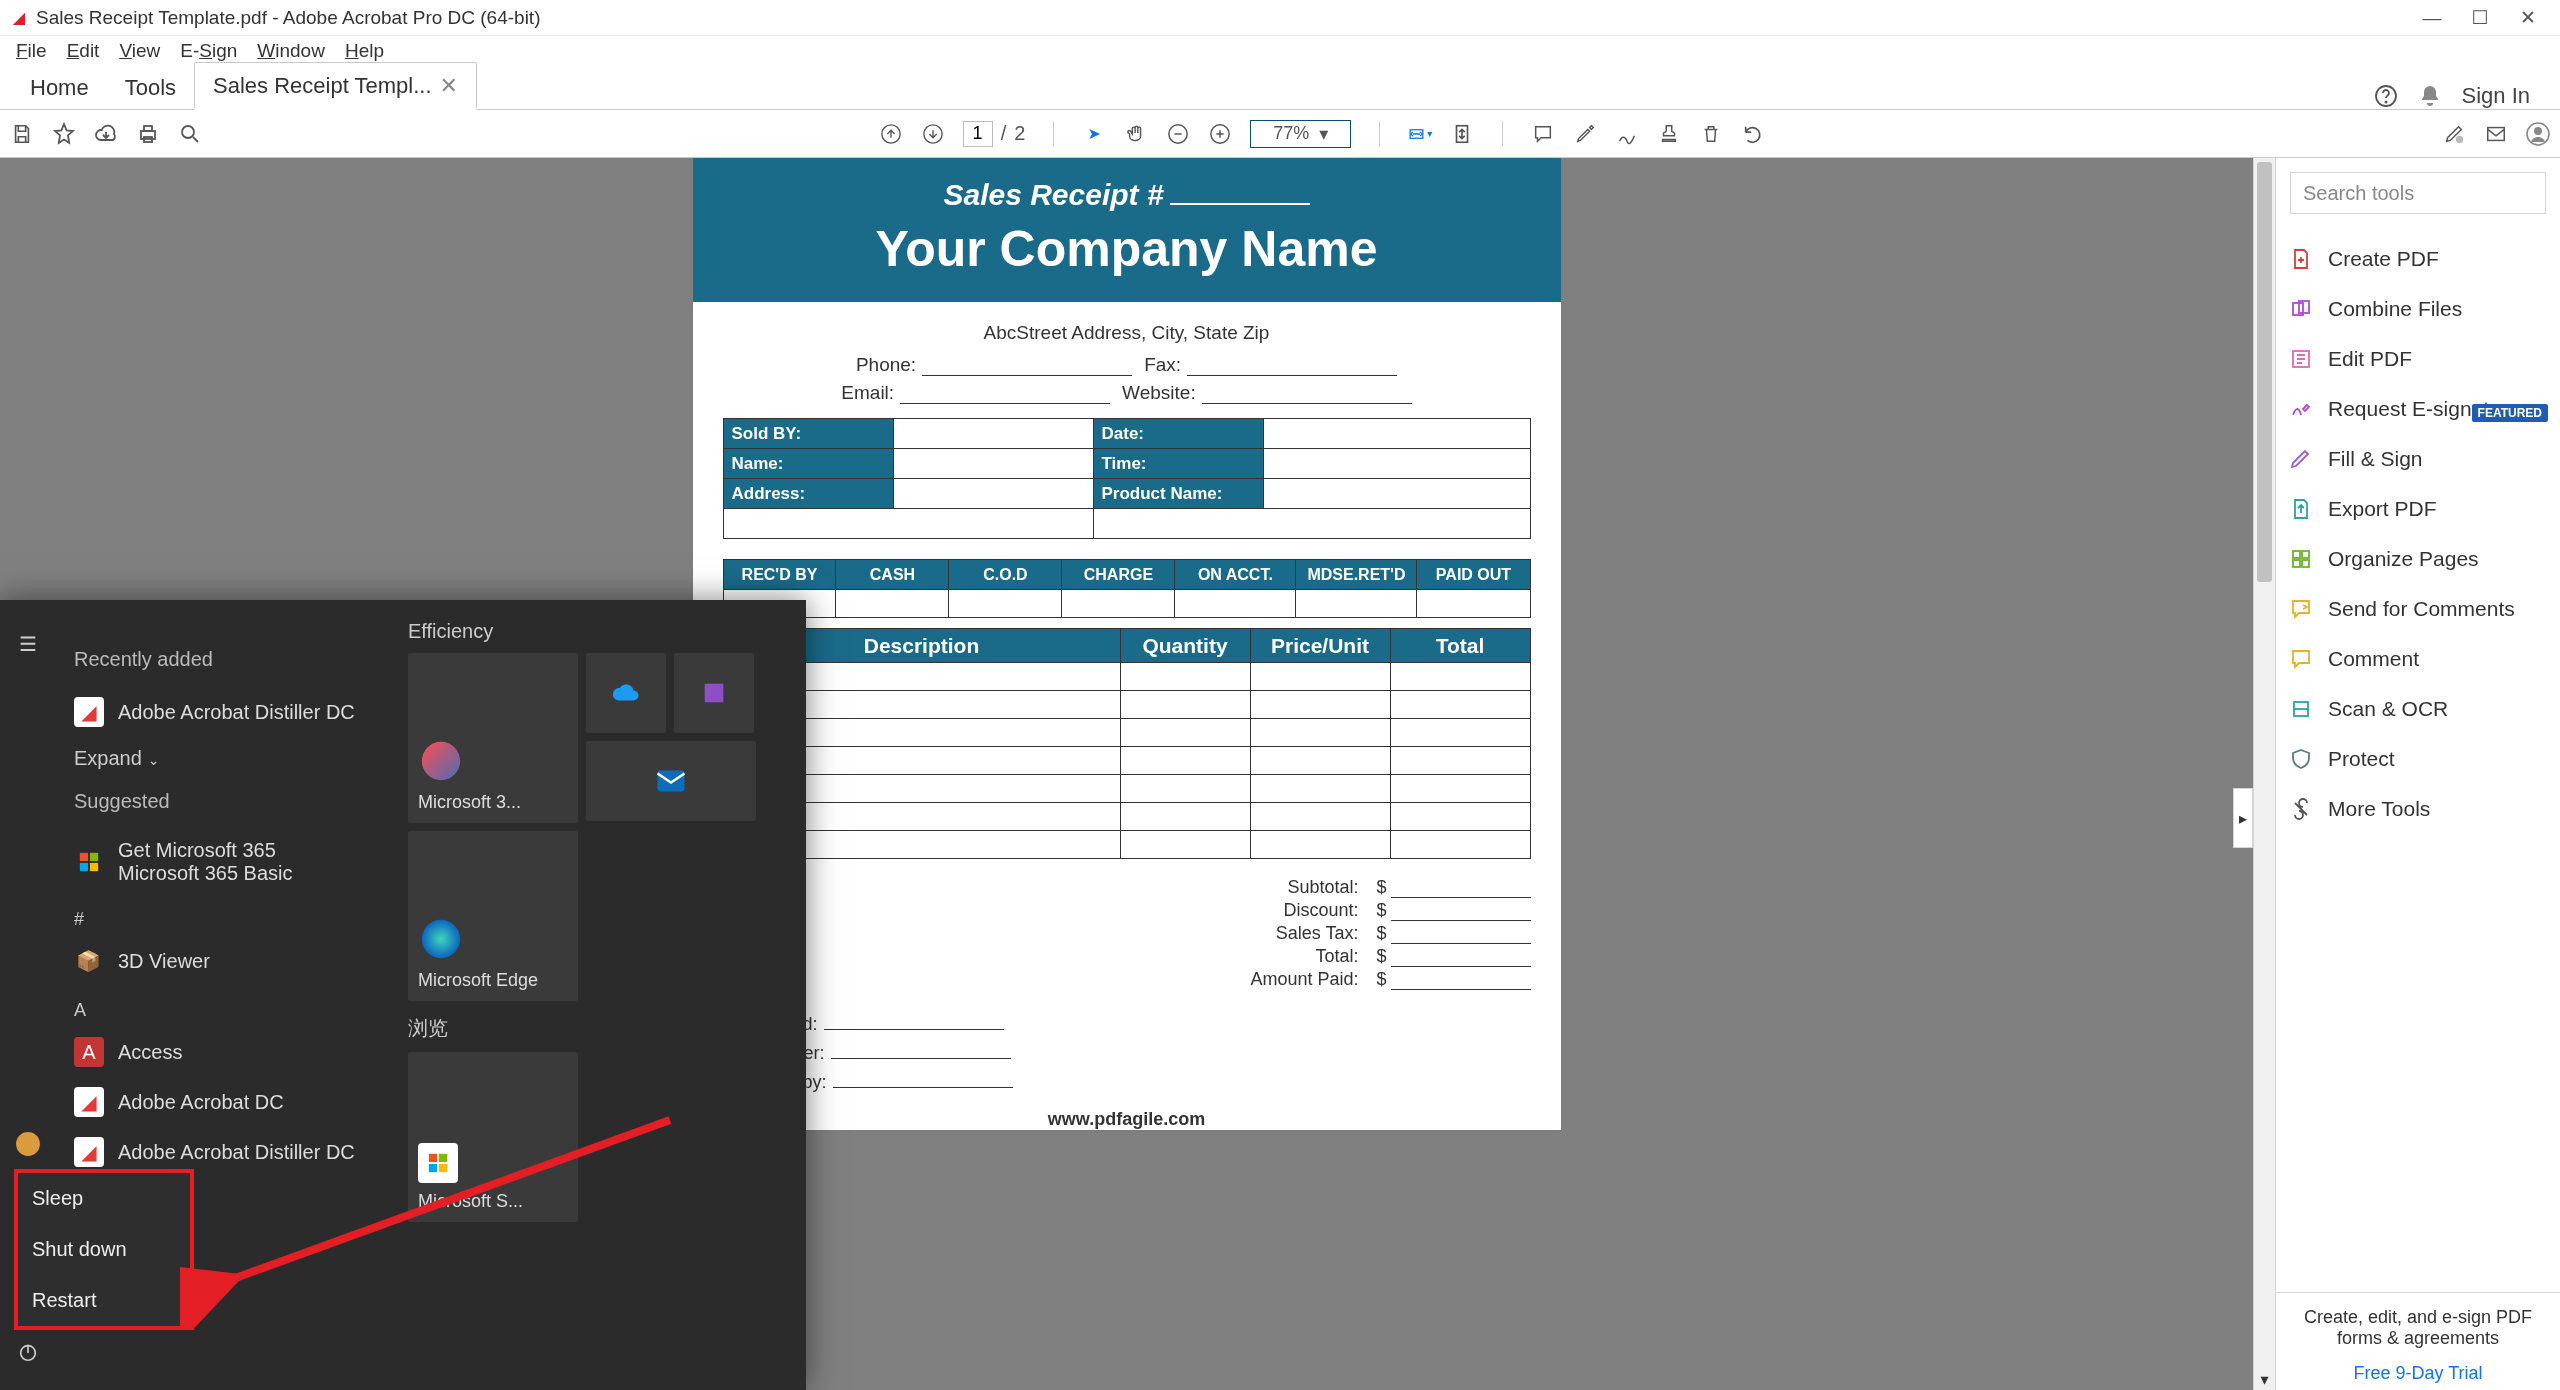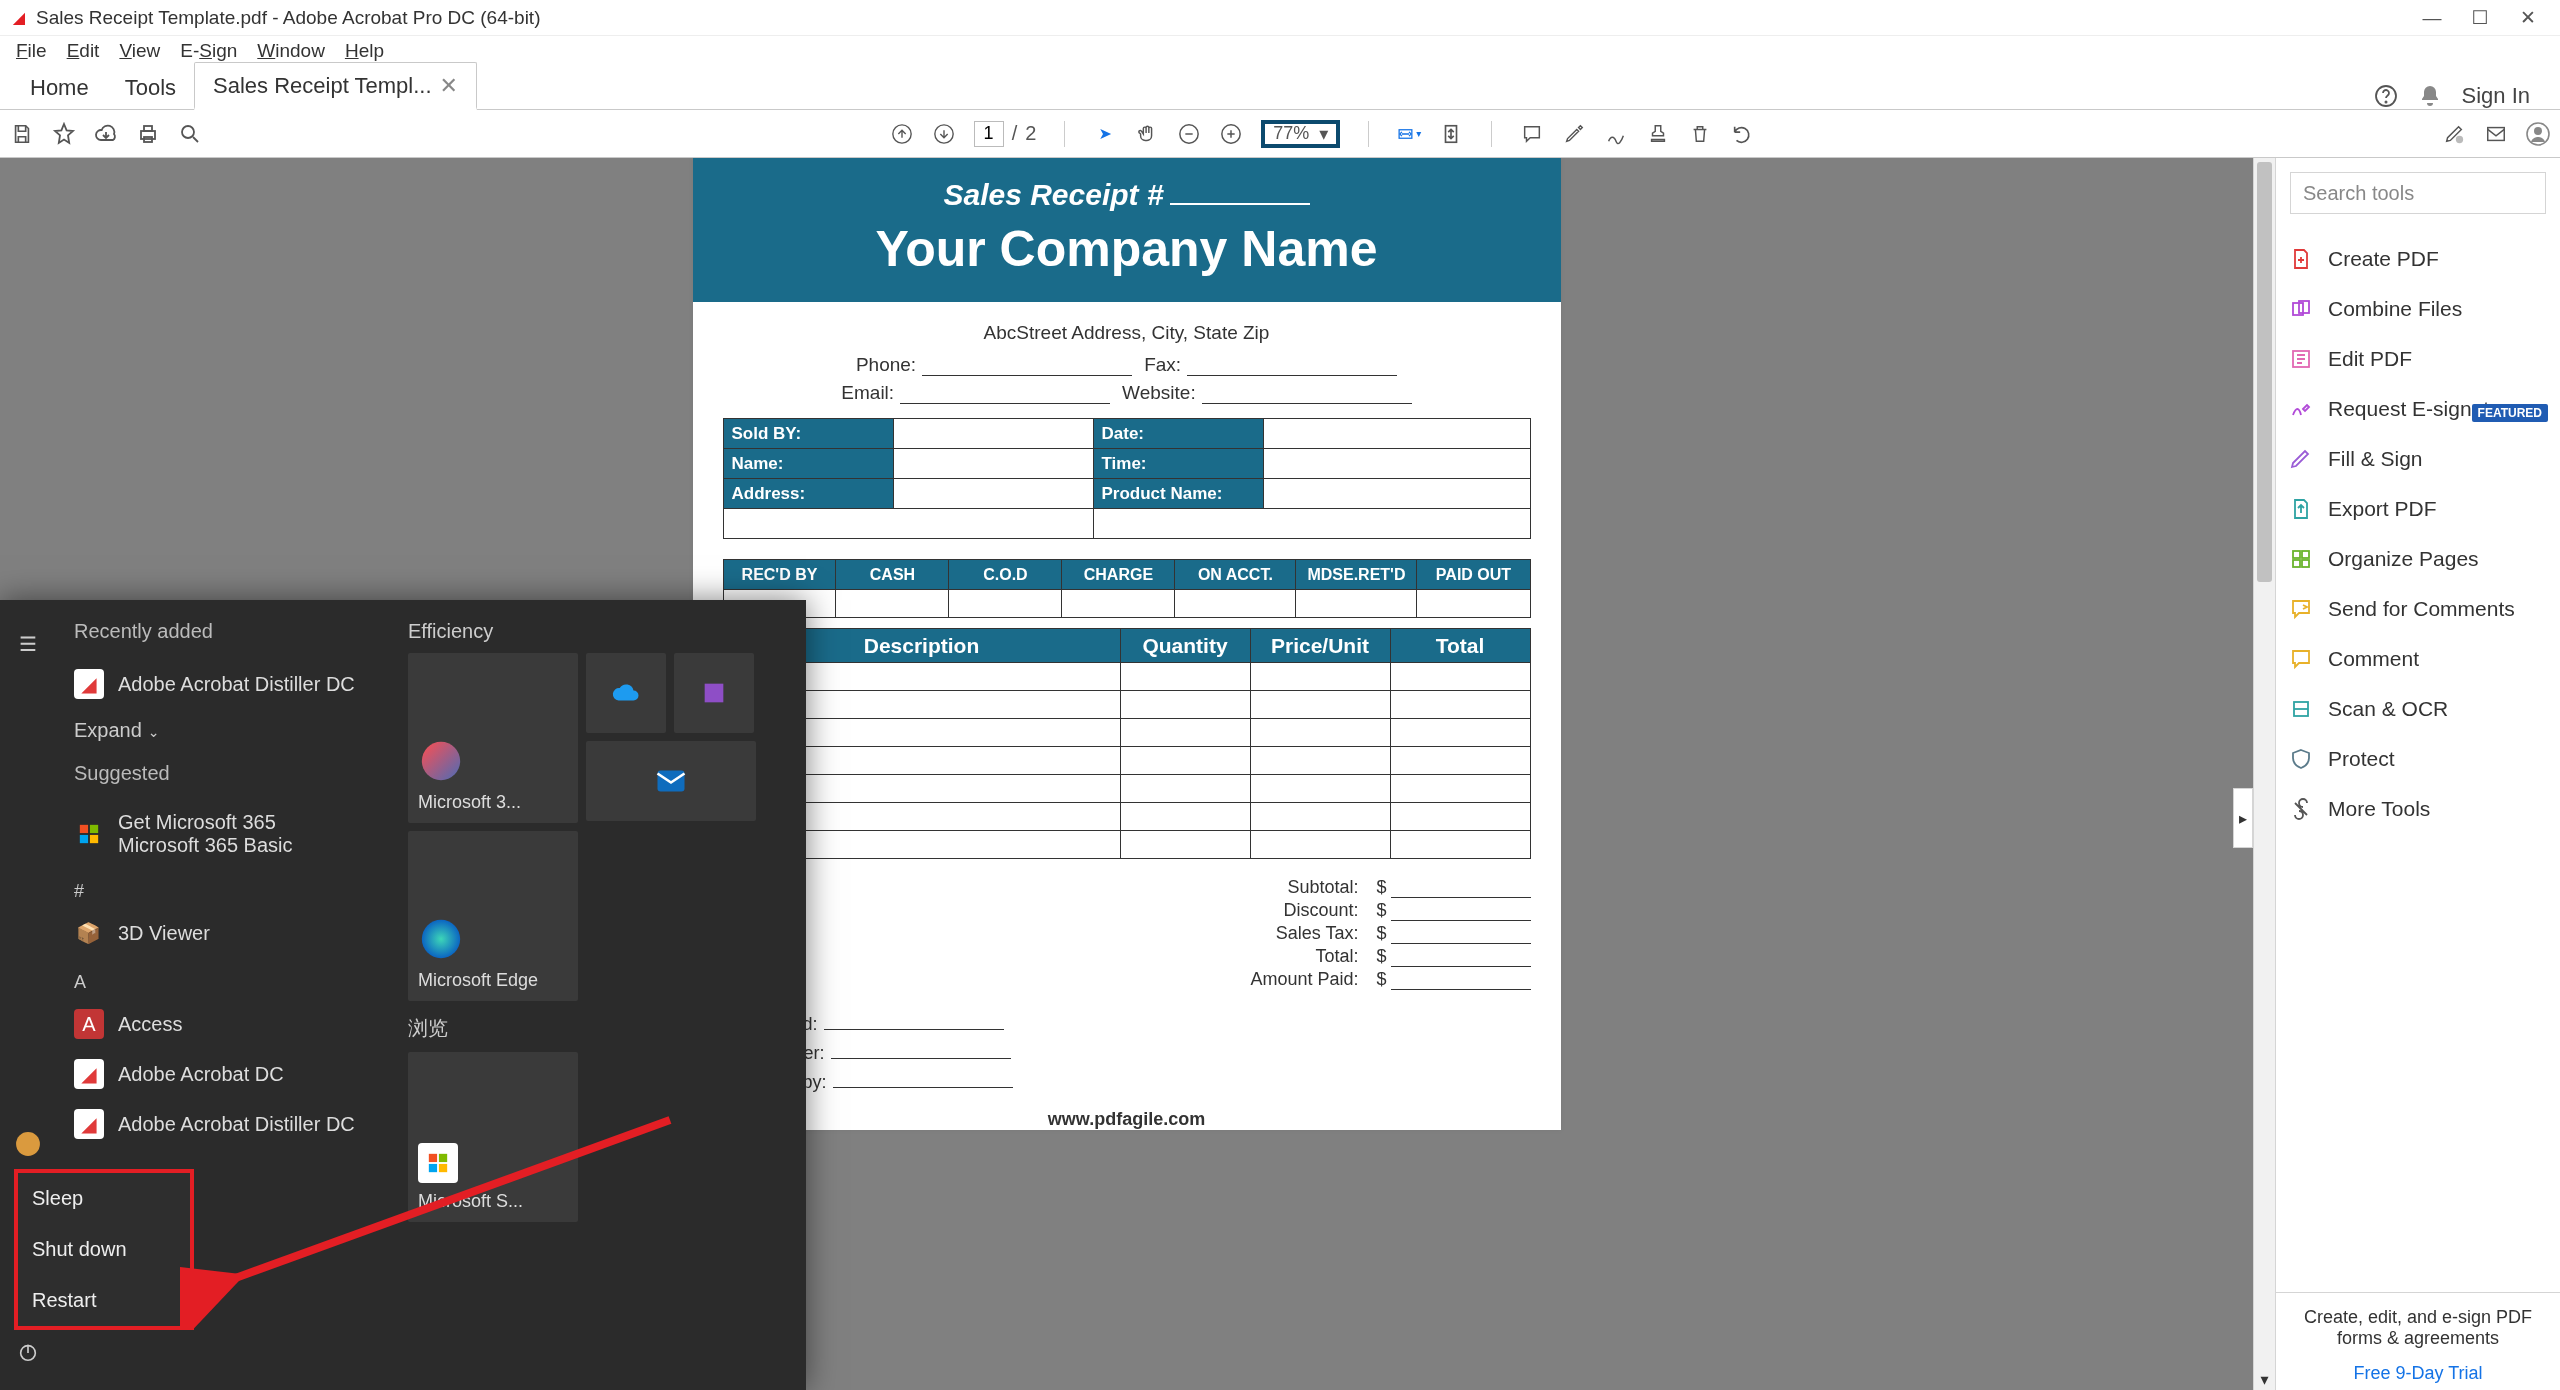--- a/index.html
+++ b/index.html
@@ -38,21 +38,21 @@
   .tabbar .spacer{flex:1;}
   .tabright{display:flex;align-items:center;gap:20px;padding:0 18px;font-size:22px;color:#444;}
 
   
   .toolbar{height:48px;border-bottom:1px solid #c9c9c9;display:flex;align-items:center;padding:0 10px;color:#555;}
   .tbg{display:flex;align-items:center;gap:18px;}
   .tb-sep{width:1px;height:26px;background:#ccc;margin:0 10px;}
   .toolbar .spacer{flex:1;}
   .pagebox{display:flex;align-items:center;gap:8px;font-size:20px;color:#555;}
   .pagebox input{width:30px;text-align:center;border:1px solid #bbb;font-size:18px;height:26px;}
-  .zoombox{display:flex;align-items:center;gap:4px;border:4px solid #0c4a6e;height:28px;padding:0 8px;font-size:18px;}
+  .zoombox{display:flex;align-items:center;gap:4px;border:1px solid #0c4a6e;height:28px;padding:0 22px;font-size:18px;}
   .ico{width:24px;height:24px;display:flex;align-items:center;justify-content:center;}
 
   
   .main{display:flex;height:calc(100% - 36px - 30px - 44px - 48px);}
   .docarea{flex:1;background:var(--doc-bg);display:flex;justify-content:center;align-items:flex-start;position:relative;overflow:hidden;}
   .scrollbar{width:22px;background:#f1f1f1;border-left:1px solid var(--border);position:relative;}
   .scrollbar .thumb{position:absolute;left:3px;right:3px;top:4px;height:420px;background:#c1c1c1;border-radius:3px;}
   .scrollbar .down{position:absolute;left:0;right:0;bottom:0;height:22px;display:flex;align-items:center;justify-content:center;}
 
   
@@ -103,21 +103,21 @@
   .tool{display:flex;align-items:center;gap:14px;padding:12px 12px;font-size:21px;color:#333;position:relative;}
   .ticon{width:26px;height:26px;display:flex;align-items:center;justify-content:center;}
   .badge{position:absolute;right:12px;top:20px;background:var(--badge);color:#fff;font-size:12px;padding:2px 6px;border-radius:2px;font-weight:bold;}
   .promo{border-top:1px solid var(--border);padding:14px 20px;text-align:center;font-size:18px;color:#333;}
   .trial{color:#1473e6;font-size:18px;text-align:center;padding-bottom:6px;}
 
   
   .startmenu{position:absolute;left:0;bottom:0;width:806px;height:790px;background:var(--dark);color:#ddd;display:flex;font-size:20px;box-shadow:0 0 30px rgba(0,0,0,0.5);}
   .sm-rail{width:56px;background:var(--dark);display:flex;flex-direction:column;justify-content:space-between;align-items:center;padding:18px 0 12px;}
   .sm-rail .ri{width:40px;height:40px;display:flex;align-items:center;justify-content:center;margin:6px 0;color:#ccc;}
-  .sm-apps{width:340px;padding:16px 10px 6px;overflow:hidden;}
+  .sm-apps{width:340px;padding:16px 10px 6px;overflow:hidden;margin-top:28px;}
   .sm-apps .hdg{color:#bbb;font-size:20px;padding:4px 8px 16px;}
   .app{display:flex;align-items:center;gap:14px;padding:10px 8px;border-radius:4px;}
   .aicon{width:30px;height:30px;display:flex;align-items:center;justify-content:center;font-size:20px;border-radius:4px;}
   .expand{padding:10px 8px;color:#ccc;}
   .expand .dn{margin-left:6px;font-size:14px;}
   .letter{padding:14px 8px 6px;color:#ccc;font-size:18px;}
   .sm-tiles{flex:1;padding:16px 12px;}
   .sm-tiles .hdg{color:#ccc;font-size:20px;padding:4px 0 10px;}
   .tilerow{display:flex;gap:8px;}
   .tile{background:#3a3a3a;border-radius:2px;display:flex;flex-direction:column;align-items:center;justify-content:center;gap:8px;color:#ddd;font-size:18px;}

